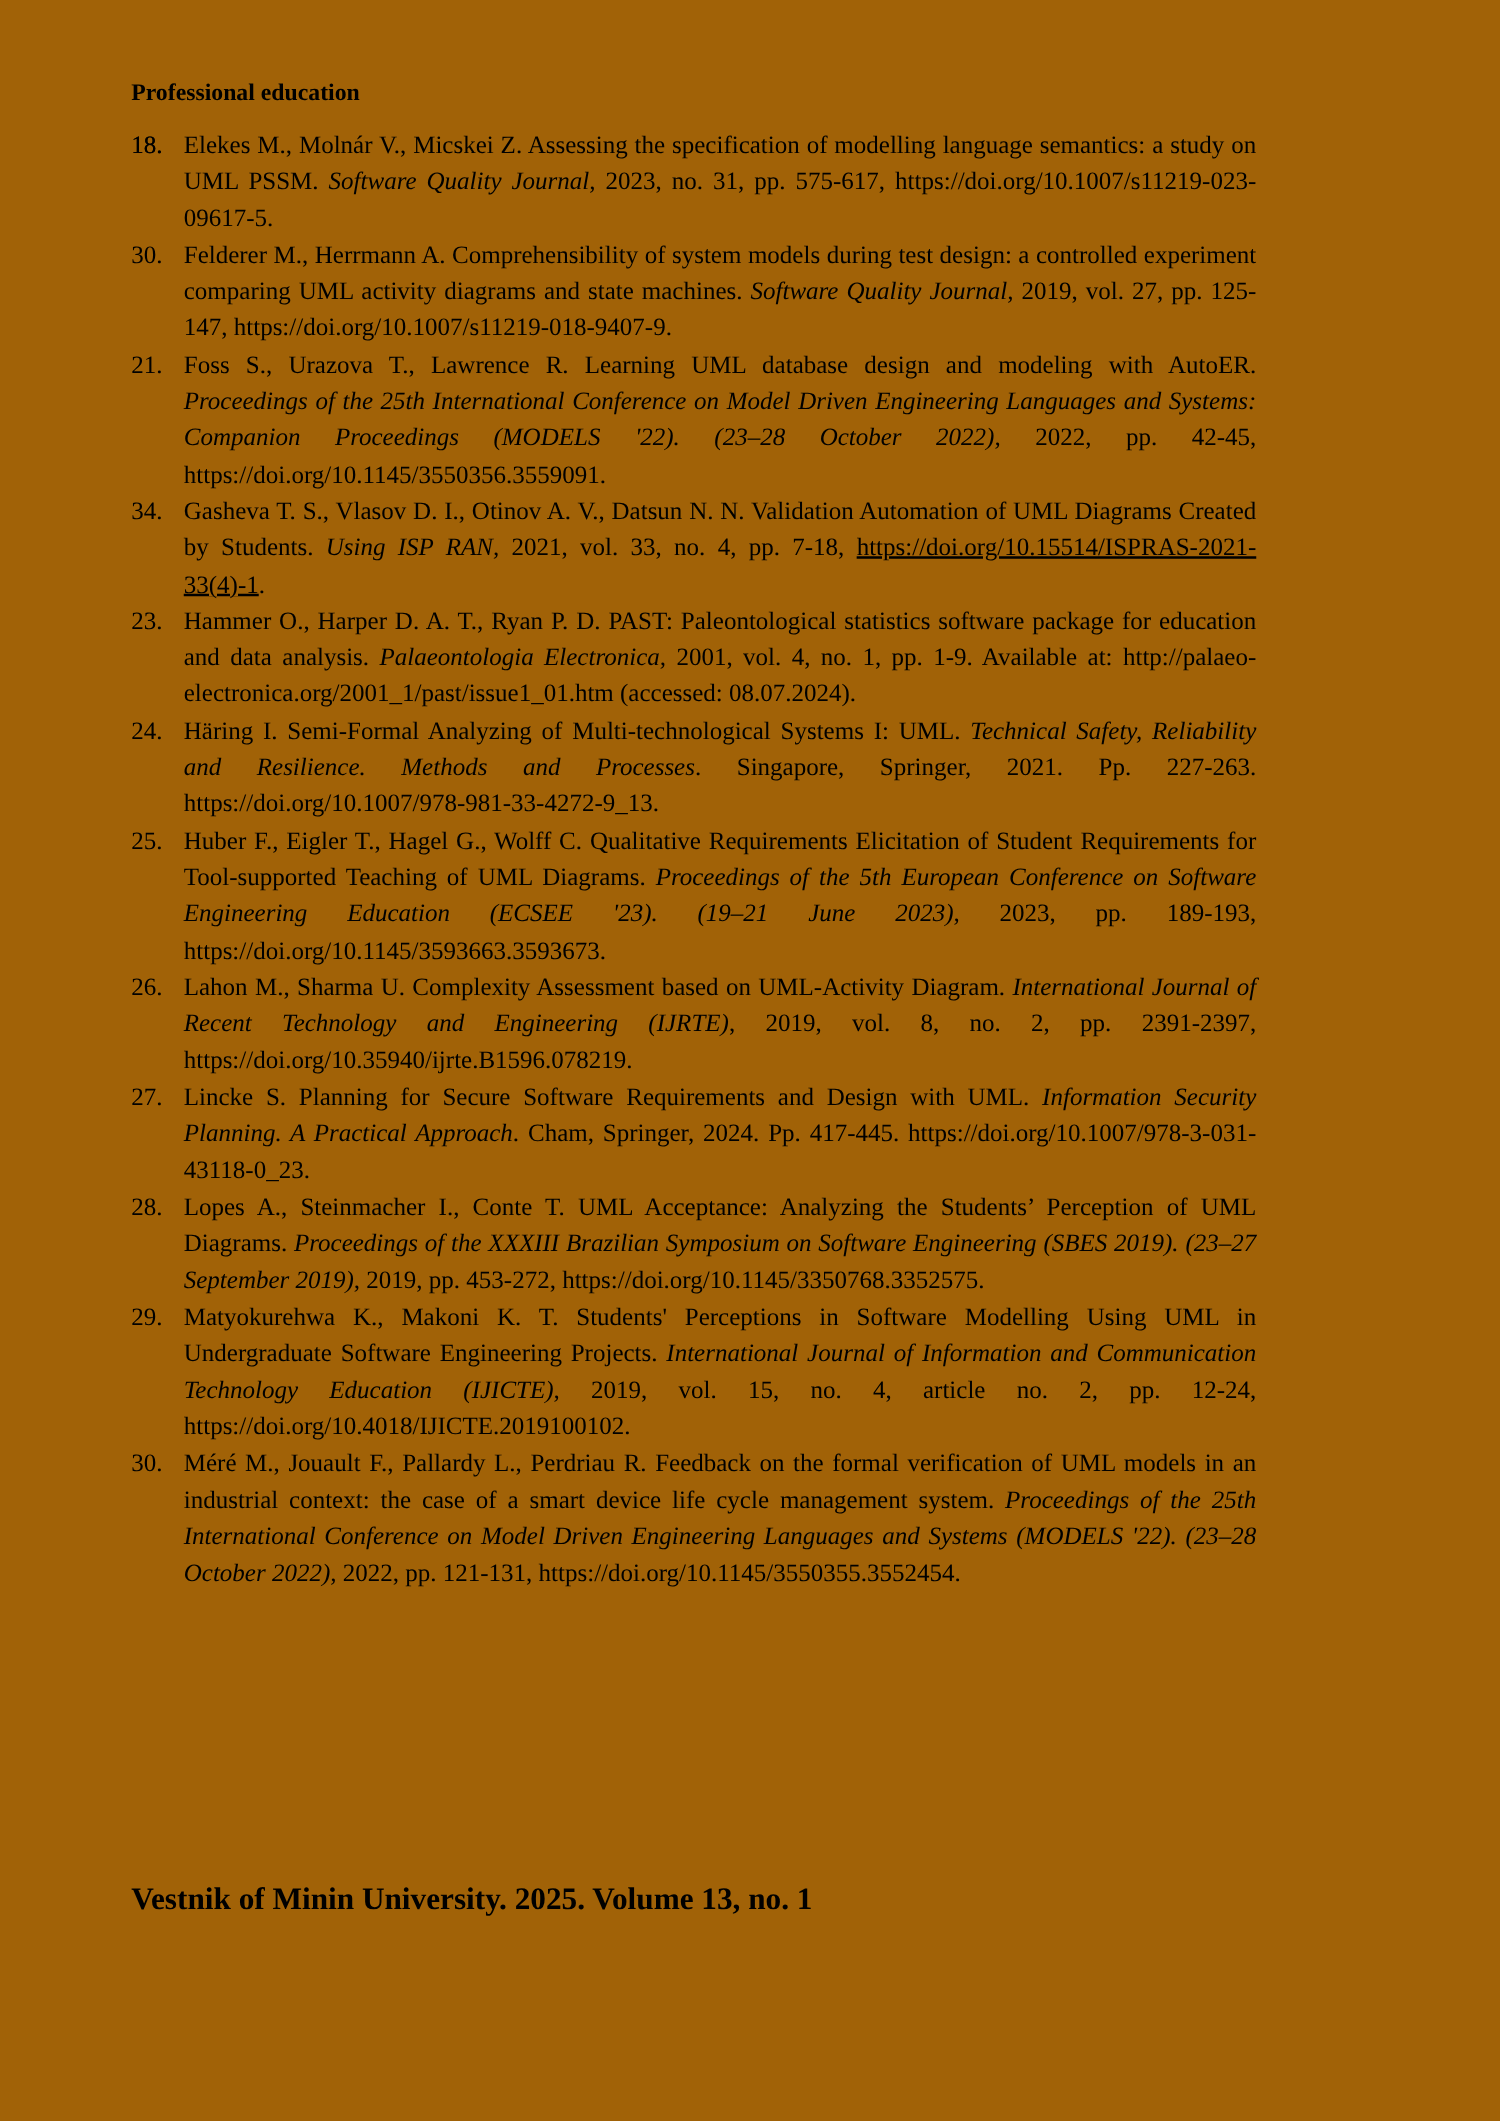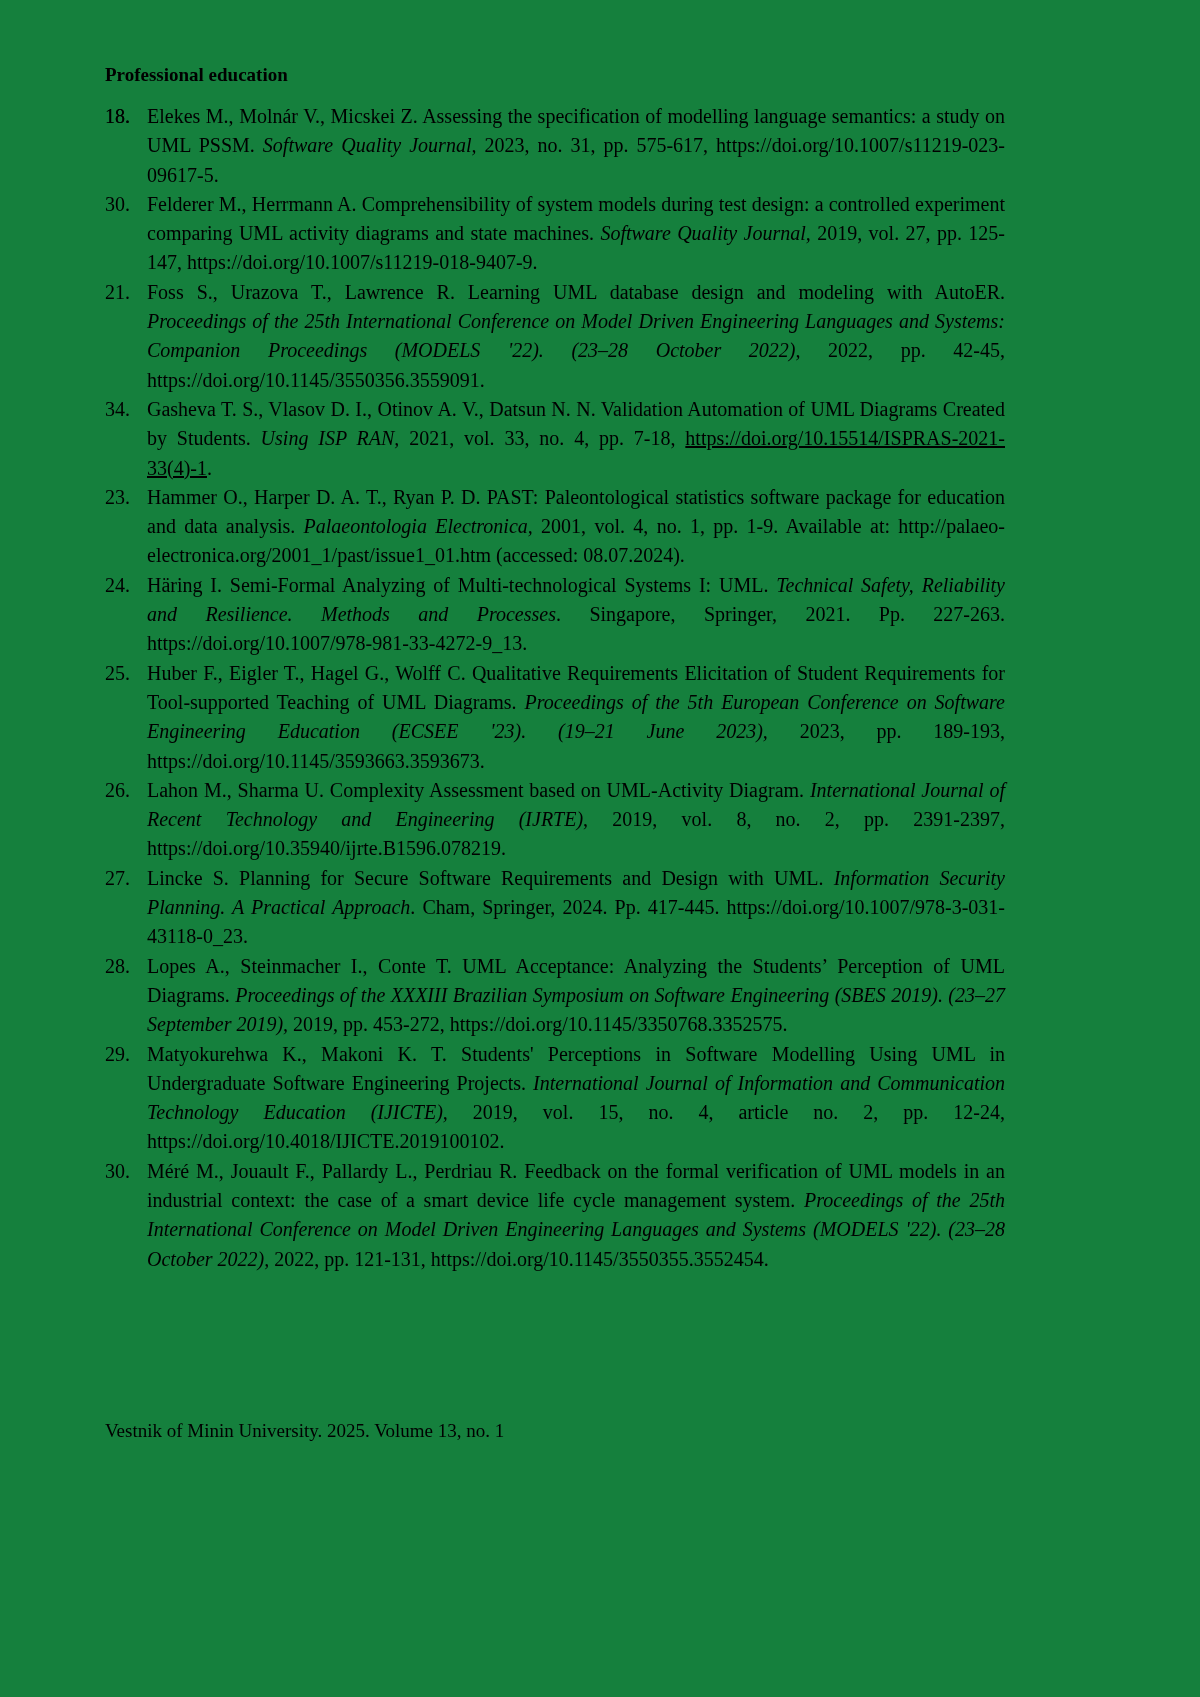--- a/index.html
+++ b/index.html
@@ -4,21 +4,21 @@
 <style>
   html, body {
     margin: 0;
     padding: 0;
     background: #ffffff;
   }
   .page {
     position: relative;
     width: 1200px;
     height: 1697px;
-    background: #15803d;
+    background: #a16207;
     color: #000000;
     font-family: "Liberation Serif", serif;
     overflow: hidden;
   }
   .header {
     position: absolute;
     top: 64px;
     left: 105px;
     font-weight: bold;
     font-size: 19px;
@@ -38,24 +38,24 @@
   }
   .ref-num {
     position: absolute;
     left: 0;
     top: 0;
   }
   .seg-i { font-style: italic; }
   .seg-u { text-decoration: underline; color: #000000; }
   .footer {
     position: absolute;
-    top: 1420px;
+    top: 1506px;
     left: 105px;
-    font-weight: normal;
-    font-size: 19px;
+    font-weight: bold;
+    font-size: 25px;
   }
 </style>
 </head>
 <body>
 
 <div class="page">
   <div class="header">Professional education</div>
   <div class="refs">
       <div class="ref"><span class="ref-num">18.</span></div>
       <div class="ref"><span class="ref-num">18.</span><span><span>Elekes M., Molnár V., Micskei Z. Assessing the specification of modelling language semantics: a study on UML PSSM. </span><span class="seg-i">Software Quality Journal,</span><span> 2023, no. 31, pp. 575-617, https://doi.org/10.1007/s11219-023-09617-5.</span></span></div>

